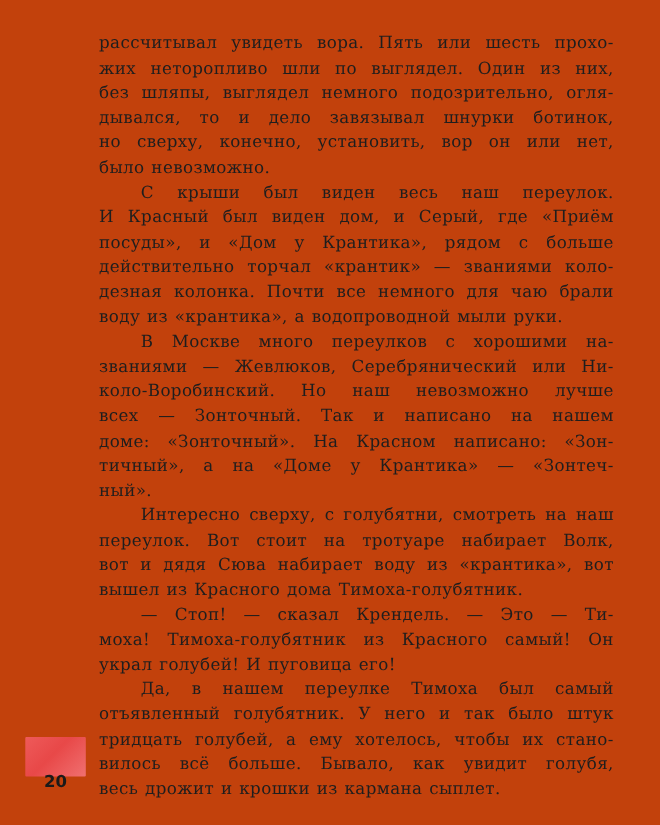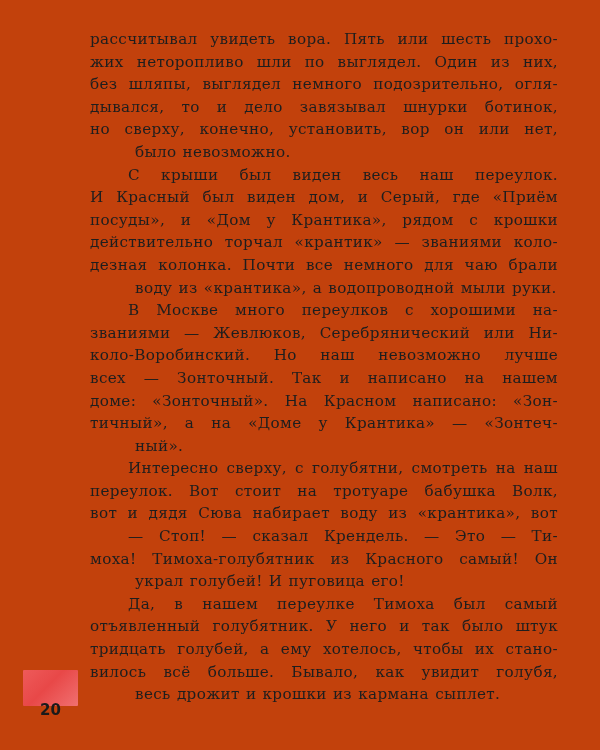--- a/index.html
+++ b/index.html
@@ -36,21 +36,20 @@
       text-align: justify;
       text-align-last: justify;
       letter-spacing: 0.35px;
       word-spacing: 1px;
     }
     .line.indent {
       padding-left: 38px;
     }
     .line.last {
       text-align-last: left;
-      margin-left: 45px;
     }
     .page-number-badge {
       position: absolute;
       left: 23px;
       top: 670px;
       width: 55px;
       height: 36px;
       background: linear-gradient(135deg, #ee5a5a 0%, #e84848 45%, #f07070 100%);
       border-radius: 1px;
       display: flex;
@@ -76,40 +75,41 @@
       <span class="line">жих неторопливо шли по выглядел. Один из них,</span>
       <span class="line">без шляпы, выглядел немного подозрительно, огля-</span>
       <span class="line">дывался, то и дело завязывал шнурки ботинок,</span>
       <span class="line">но сверху, конечно, установить, вор он или нет,</span>
       <span class="line last">было невозможно.</span>
     </div>
 
     <div>
       <span class="line indent">С крыши был виден весь наш переулок.</span>
       <span class="line">И Красный был виден дом, и Серый, где «Приём</span>
-      <span class="line">посуды», и «Дом у Крантика», рядом с крошки</span>
+      <span class="line">посуды», и «Дом у Крантика», рядом с больше</span>
       <span class="line">действительно торчал «крантик» — званиями коло-</span>
       <span class="line">дезная колонка. Почти все немного для чаю брали</span>
       <span class="line last">воду из «крантика», а водопроводной мыли руки.</span>
     </div>
 
     <div>
       <span class="line indent">В Москве много переулков с хорошими на-</span>
       <span class="line">званиями — Жевлюков, Серебрянический или Ни-</span>
       <span class="line">коло-Воробинский. Но наш невозможно лучше</span>
       <span class="line">всех — Зонточный. Так и написано на нашем</span>
       <span class="line">доме: «Зонточный». На Красном написано: «Зон-</span>
       <span class="line">тичный», а на «Доме у Крантика» — «Зонтеч-</span>
       <span class="line last">ный».</span>
     </div>
 
     <div>
       <span class="line indent">Интересно сверху, с голубятни, смотреть на наш</span>
-      <span class="line">переулок. Вот стоит на тротуаре бабушка Волк,</span>
+      <span class="line">переулок. Вот стоит на тротуаре набирает Волк,</span>
       <span class="line">вот и дядя Сюва набирает воду из «крантика», вот</span>
+      <span class="line last">вышел из Красного дома Тимоха-голубятник.</span>
     </div>
 
     <div>
       <span class="line indent">— Стоп! — сказал Крендель. — Это — Ти-</span>
       <span class="line">моха! Тимоха-голубятник из Красного самый! Он</span>
       <span class="line last">украл голубей! И пуговица его!</span>
     </div>
 
     <div>
       <span class="line indent">Да, в нашем переулке Тимоха был самый</span>

